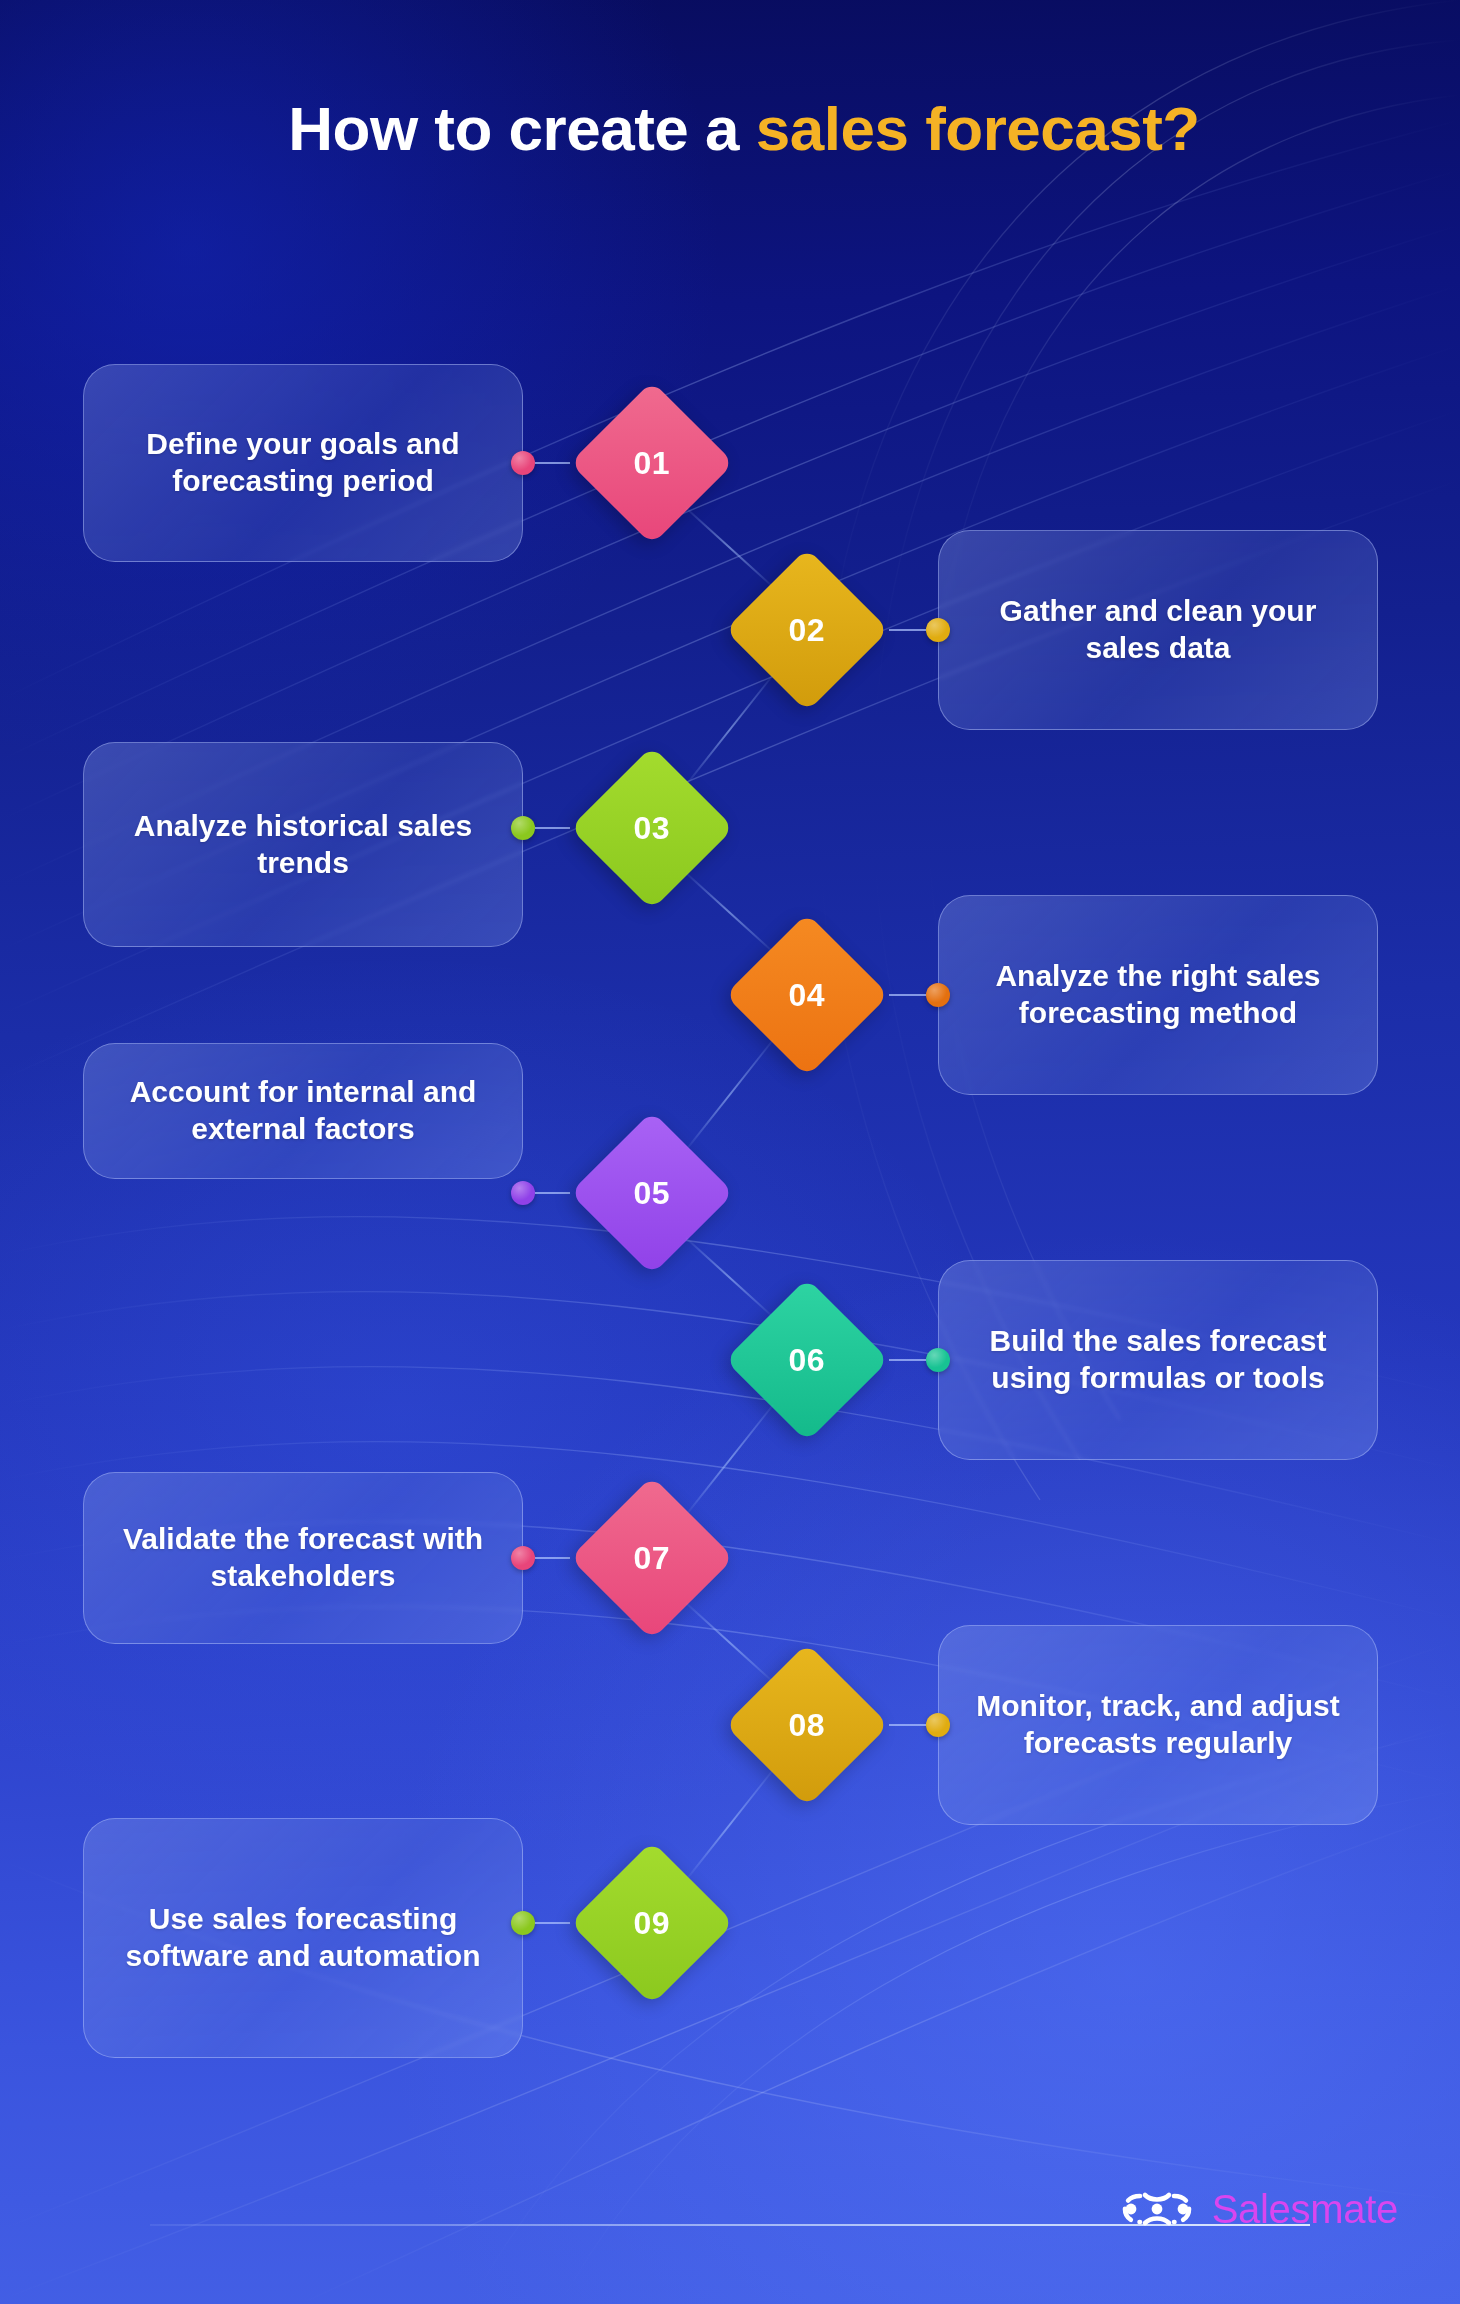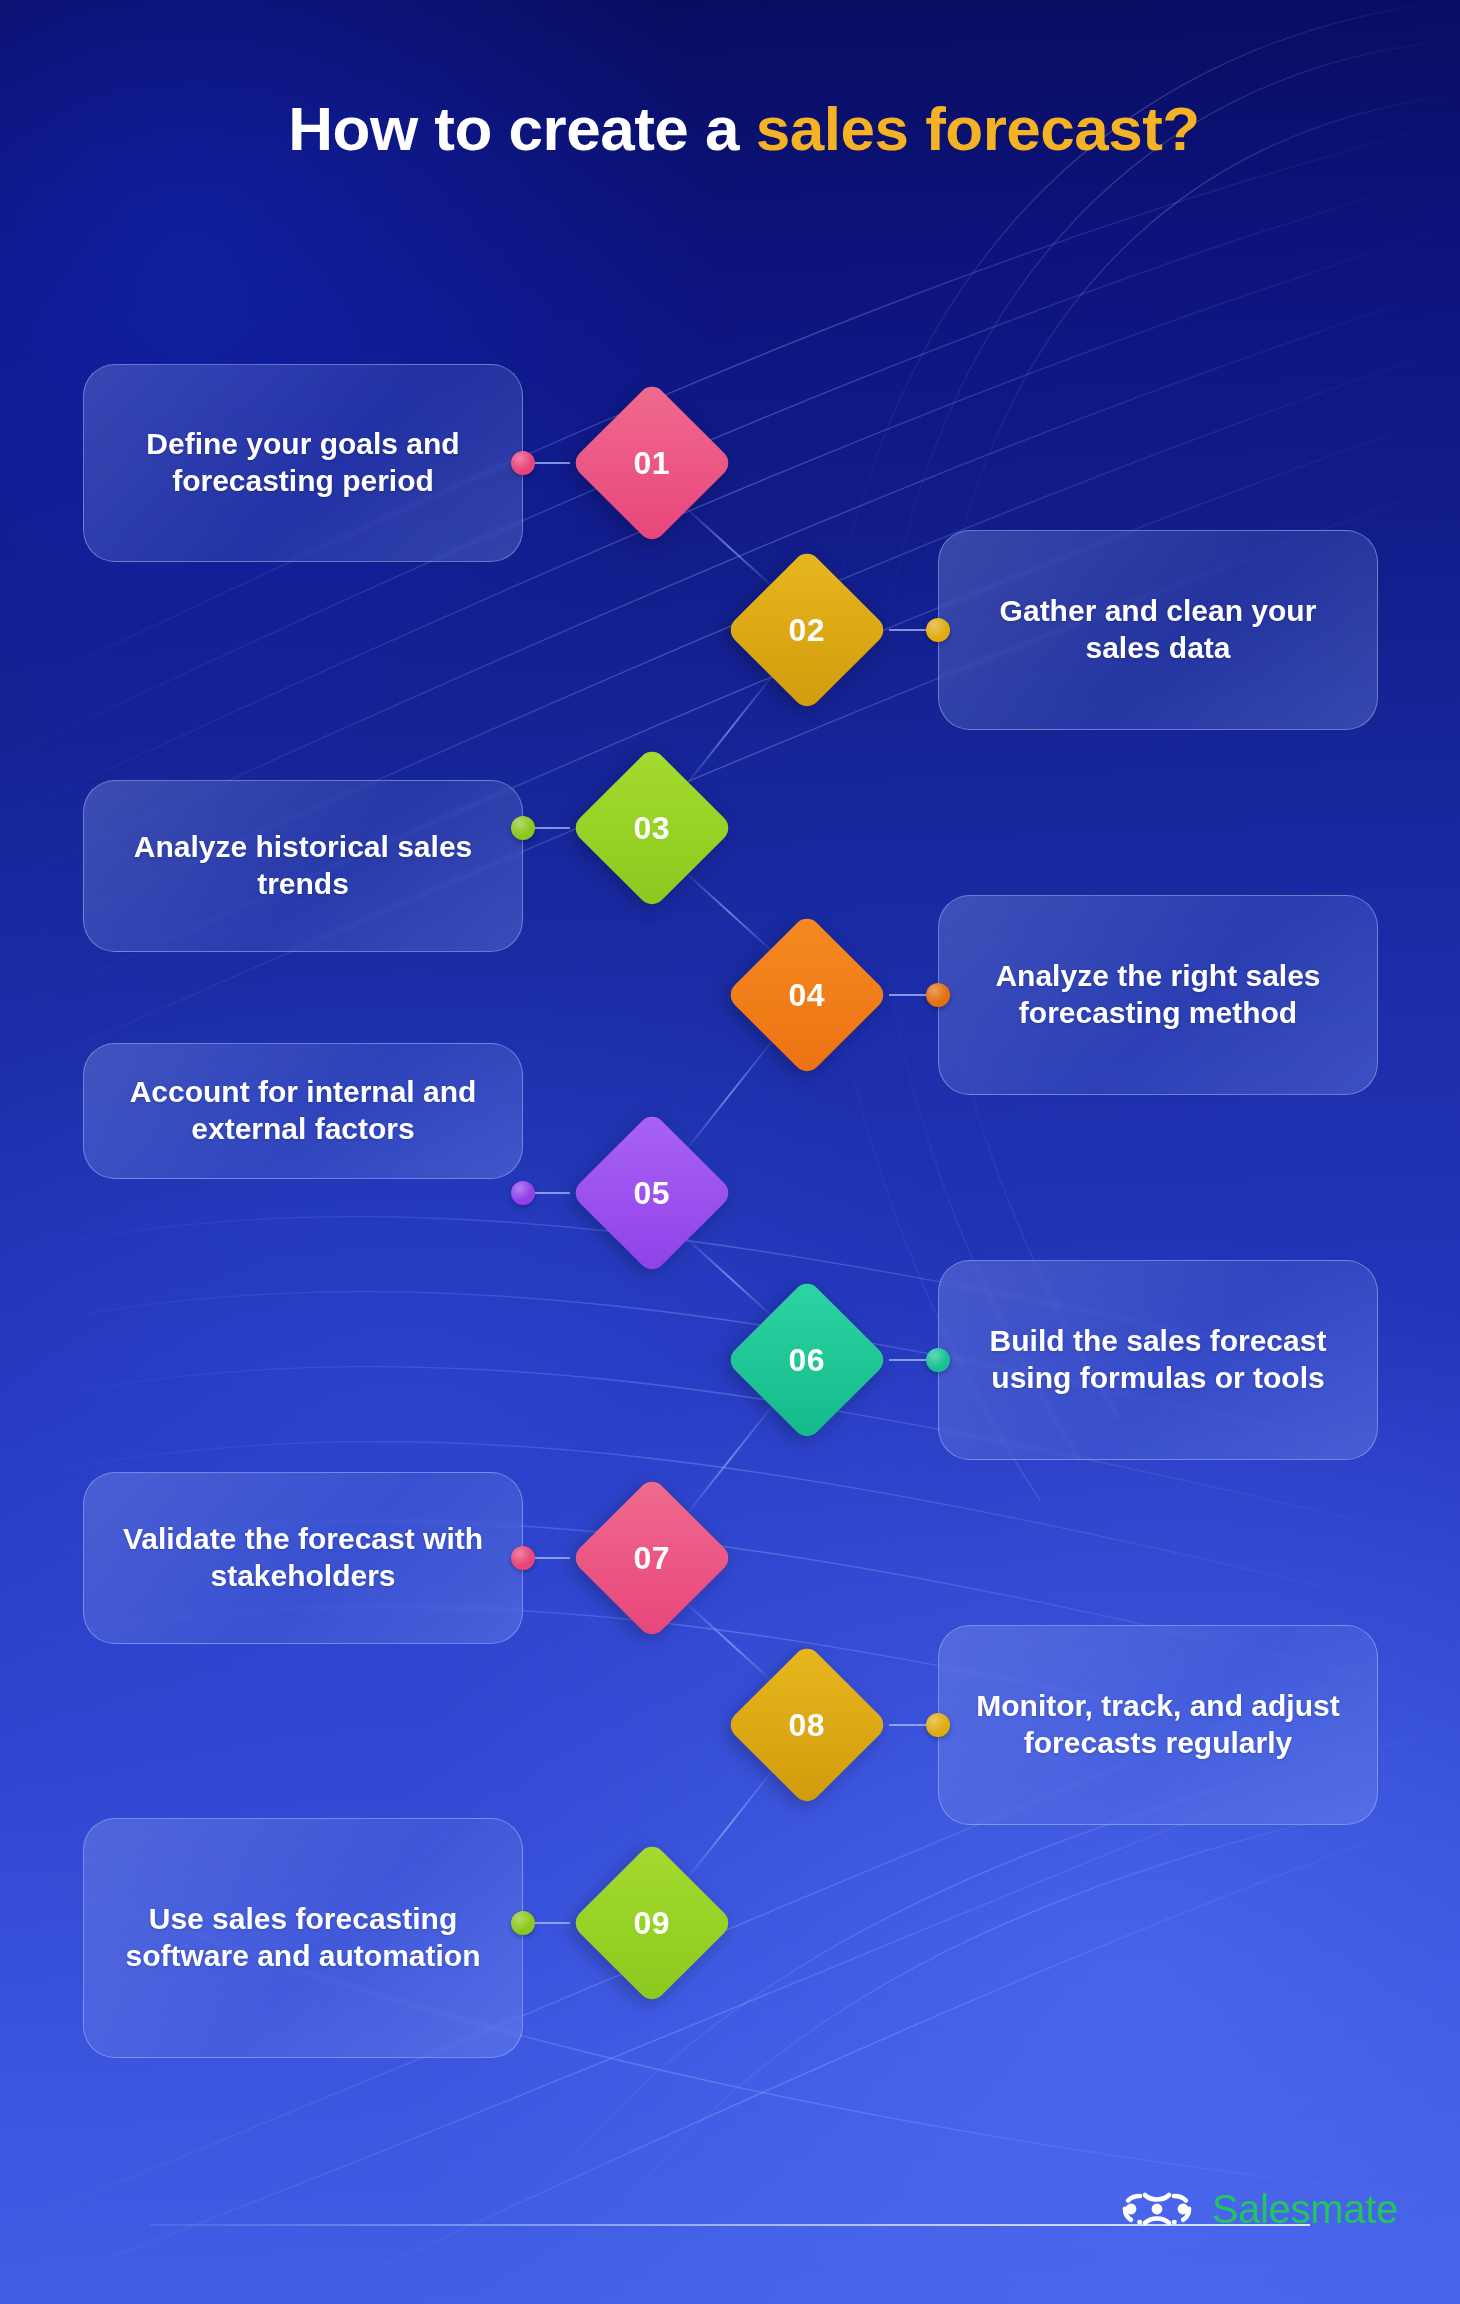--- a/index.html
+++ b/index.html
@@ -110,21 +110,21 @@
   #footer-divider {
     position:absolute; left:150px; top:2224px;
     width:1160px; height:2px;
     background:linear-gradient(90deg, rgba(190,210,255,.10) 0%, rgba(215,230,255,.85) 72%, rgba(230,240,255,.95) 100%);
   }
   #brand {
     position:absolute; right:62px; top:2186px;
     display:flex; align-items:center; gap:18px;
   }
   #brand-name {
-    color:#22c55e; font-size:40px; font-weight:500; letter-spacing:-.3px;
+    color:#d946ef; font-size:40px; font-weight:500; letter-spacing:-.3px;
   }
 </style>
 </head>
 <body>
 
 <div id="bg-root">
   <div id="bg-glow-tl"></div>
   <div id="bg-glow-mid"></div>
   <div id="bg-glow-br"></div>
 
@@ -197,21 +197,21 @@
         <div class="card-text">Gather and clean your sales data</div>
       </div>
       <div class="dot" style="left: 926px; top: 618px; background: radial-gradient(circle at 35% 30%, rgba(255, 255, 255, 0.333), rgb(224, 172, 16) 55%) rgb(224, 172, 16);"></div>
       <div class="conn" style="left: 889px; width: 37px; top: 629px;"></div>
       <div class="dia" style="left: 749px; top: 572px; background: linear-gradient(135deg, rgb(232, 183, 30) 0%, rgb(209, 155, 11) 100%);">
         <span class="dia-num">02</span>
       </div>
       <div class="diag-link" style="left: 773px; top: 674px; width: 140.246px; transform: rotate(128.341deg);"></div>
     </div>
     <div class="step">
-      <div class="card" style="left: 83px; top: 742px; height: 172px; margin-top: 38px;">
+      <div class="card" style="left: 83px; top: 742px; height: 205px;">
         <div class="card-text">Analyze historical sales trends</div>
       </div>
       <div class="dot" style="left: 511px; top: 816px; background: radial-gradient(circle at 35% 30%, rgba(255, 255, 255, 0.333), rgb(139, 200, 30) 55%) rgb(139, 200, 30);"></div>
       <div class="conn" style="left: 535px; width: 35px; top: 827px;"></div>
       <div class="dia" style="left: 594px; top: 770px; background: linear-gradient(135deg, rgb(164, 220, 46) 0%, rgb(139, 200, 30) 100%);">
         <span class="dia-num">03</span>
       </div>
       <div class="diag-link" style="left: 686px; top: 872px; width: 117.516px; transform: rotate(42.2409deg);"></div>
     </div>
     <div class="step">

